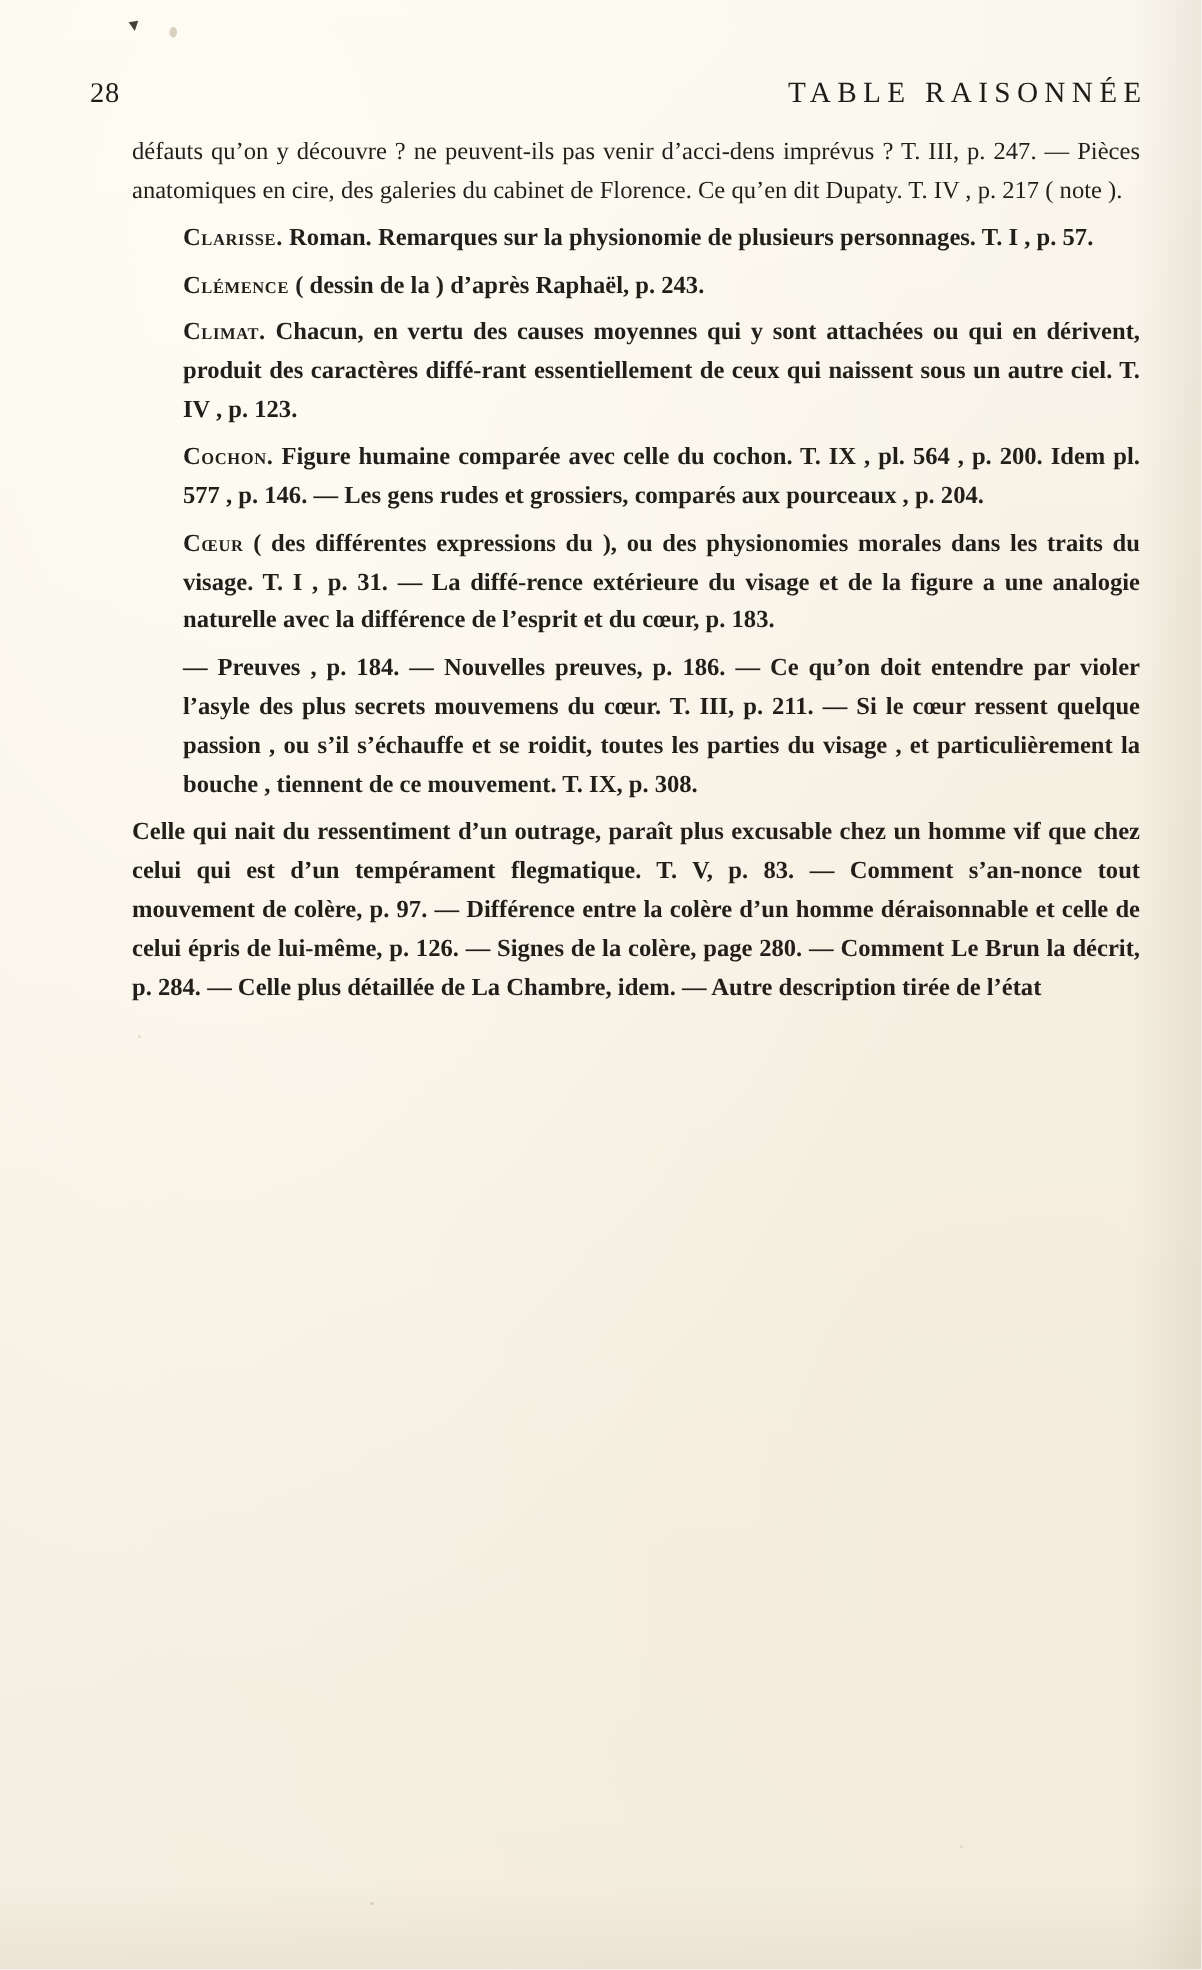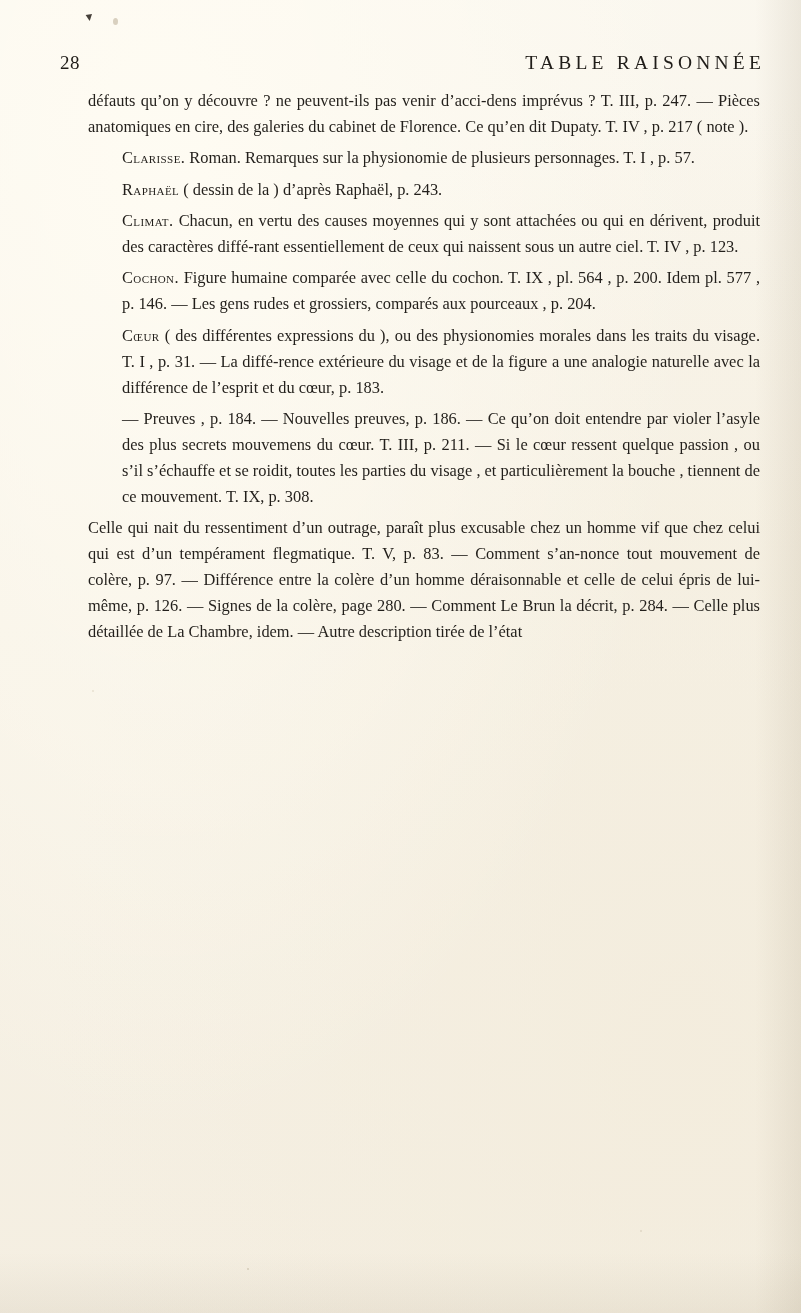--- a/index.html
+++ b/index.html
@@ -64,20 +64,21 @@
     text-align: justify;
     color: #221f1b;
     margin-left: 28px;
   }
   p.entry {
     margin: 0 0 0.5px 0;
     text-indent: 0;
   }
   p.entry + p.entry {
     margin-top: 5.5px;
+    font-weight: bold;
   }
   .hang {
     padding-left: 34px;
     text-indent: -34px;
   }
   .indent-first {
     text-indent: 34px;
   }
   .sc {
     font-variant: small-caps;
@@ -126,21 +127,21 @@
     <p class="entry indent-first">
       <span>défauts qu’on y découvre ? ne peuvent-ils pas venir d’acci-dens imprévus ? T. III, p. 247. — Pièces anatomiques en cire, des galeries du cabinet de Florence. Ce qu’en dit Dupaty. T. IV , p. 217 ( note ).</span>
     </p>
 
     <p class="entry hang">
       <span class="sc">Clarisse.</span>
       <span>Roman. Remarques sur la physionomie de plusieurs personnages. T. I , p. 57.</span>
     </p>
 
     <p class="entry hang">
-      <span class="sc">Raphaël</span>
+      <span class="sc">Clémence</span>
       <span>( dessin de la ) d’après Raphaël, p. 243.</span>
     </p>
 
     <p class="entry hang">
       <span class="sc">Climat.</span>
       <span>Chacun, en vertu des causes moyennes qui y sont attachées ou qui en dérivent, produit des caractères diffé-rant essentiellement de ceux qui naissent sous un autre ciel. T. IV , p. 123.</span>
     </p>
 
     <p class="entry hang">
       <span class="sc">Cochon.</span>

